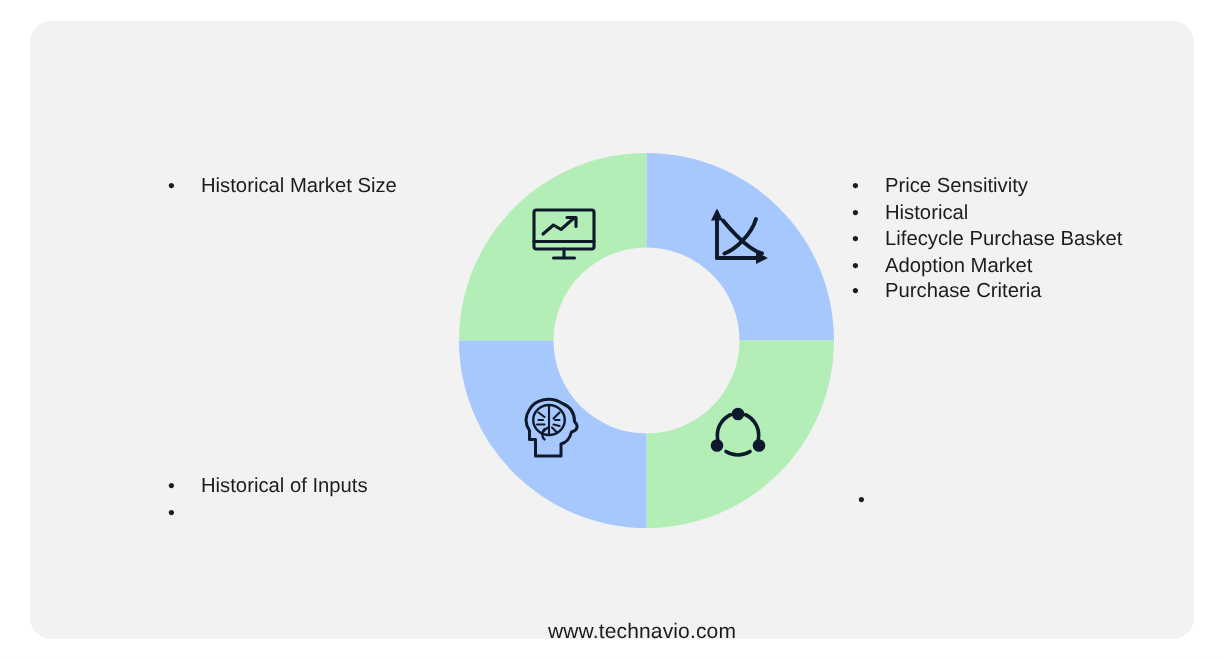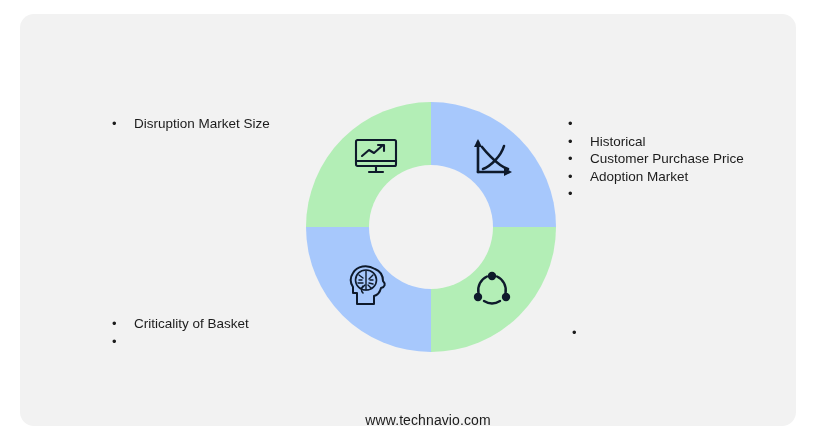--- a/index.html
+++ b/index.html
@@ -162,49 +162,51 @@
         <path d="M5.5,22 A15,15 0 0,1 14,5.5" fill="none"></path>
         <circle cx="19" cy="5" r="4.2" fill="#0e1a2b" stroke="none"></circle>
         <circle cx="5" cy="26" r="4.2" fill="#0e1a2b" stroke="none"></circle>
         <circle cx="33" cy="26" r="4.2" fill="#0e1a2b" stroke="none"></circle>
       </svg>
     </div>
 
     <div class="label-block block-top-left">
       <div class="row">
         <span class="bullet">•</span>
-        <span class="txt">Disruption Market Size</span>
+        <span class="txt">Historical Market Size</span>
       </div>
     </div>
 
     <div class="label-block block-top-right">
       <div class="row">
         <span class="bullet">•</span>
+        <span class="txt">Price Sensitivity</span>
       </div>
       <div class="row">
         <span class="bullet">•</span>
         <span class="txt">Historical</span>
       </div>
       <div class="row">
         <span class="bullet">•</span>
-        <span class="txt">Customer Purchase Price</span>
+        <span class="txt">Lifecycle Purchase Basket</span>
       </div>
       <div class="row">
         <span class="bullet">•</span>
         <span class="txt">Adoption Market</span>
       </div>
       <div class="row">
         <span class="bullet">•</span>
+        <span class="txt">Purchase Criteria</span>
       </div>
     </div>
 
     <div class="label-block block-bottom-left">
       <div class="row">
         <span class="bullet">•</span>
-        <span class="txt">Criticality of Basket</span>
+        <span class="txt">Historical of Inputs</span>
       </div>
       <div class="row">
         <span class="bullet">•</span>
       </div>
     </div>
 
     <div class="label-block block-bottom-right">
       <div class="row">
         <span class="bullet">•</span>
       </div>

